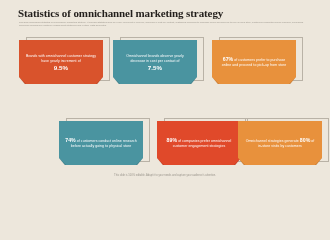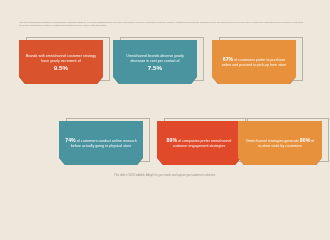--- a/index.html
+++ b/index.html
@@ -68,20 +68,21 @@
     position:absolute;left:50%;transform:translateX(-50%);
     top:174px;width:220px;text-align:center;
     font-size:2.6px;line-height:3.6px;color:#9a958c;
   }
 </style>
 </head>
 <body>
 
 <div class="slide">
 
+  <div class="title">Statistics of omnichannel marketing strategy</div>
   <div class="rule"></div>
   <div class="subtitle">This slide showcases statistics of omnichannel marketing strategy. It includes statistics such as yearly increment in revenue, decrease in cost per contact, customers preferring to purchase online and proceed to pick up from store, customers conducting online research, companies preferring omnichannel customer engagement strategies and in-store visits generated.</div>
 
   <div class="grid">
 
     <div class="card-wrap" style="left:19px;top:4px;">
       <div class="frame"></div>
       <div class="card" style="background:#d9532c;">
         <div class="txt">
           <span>Brands with omnichannel customer strategy have yearly increment of</span>

